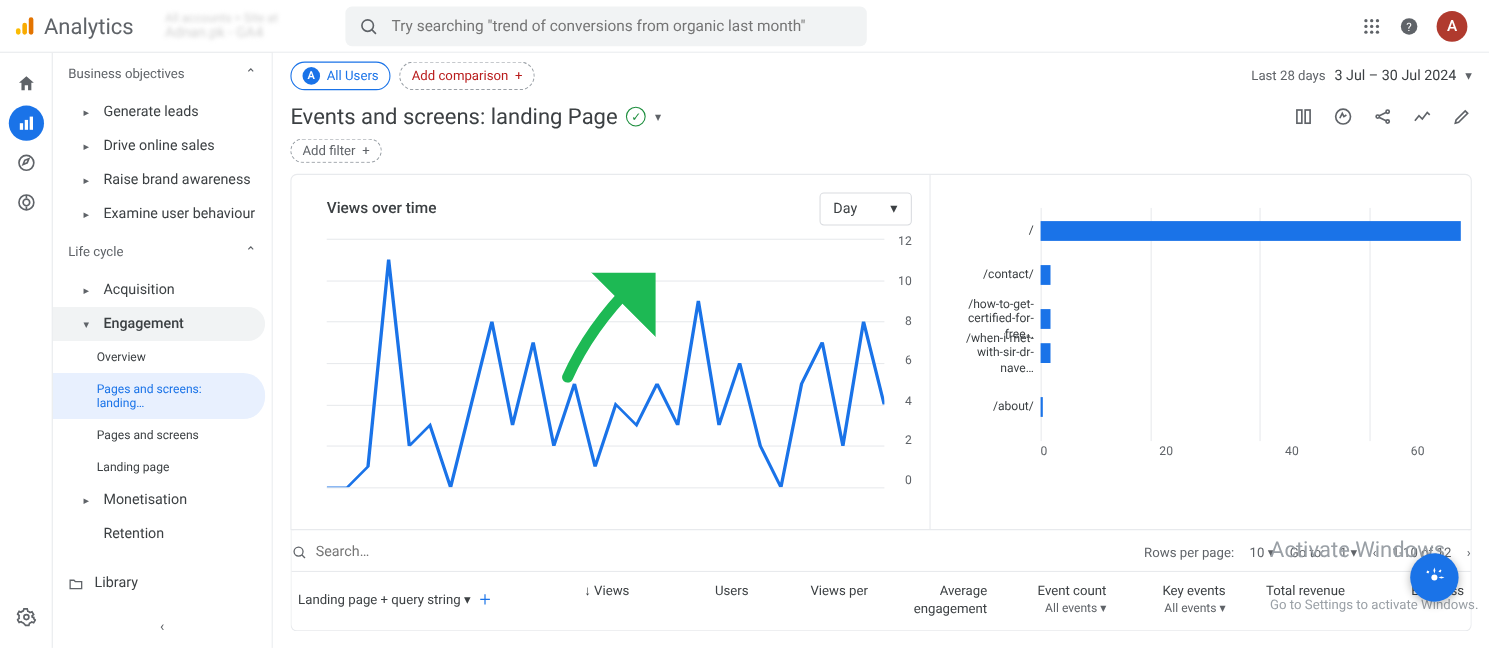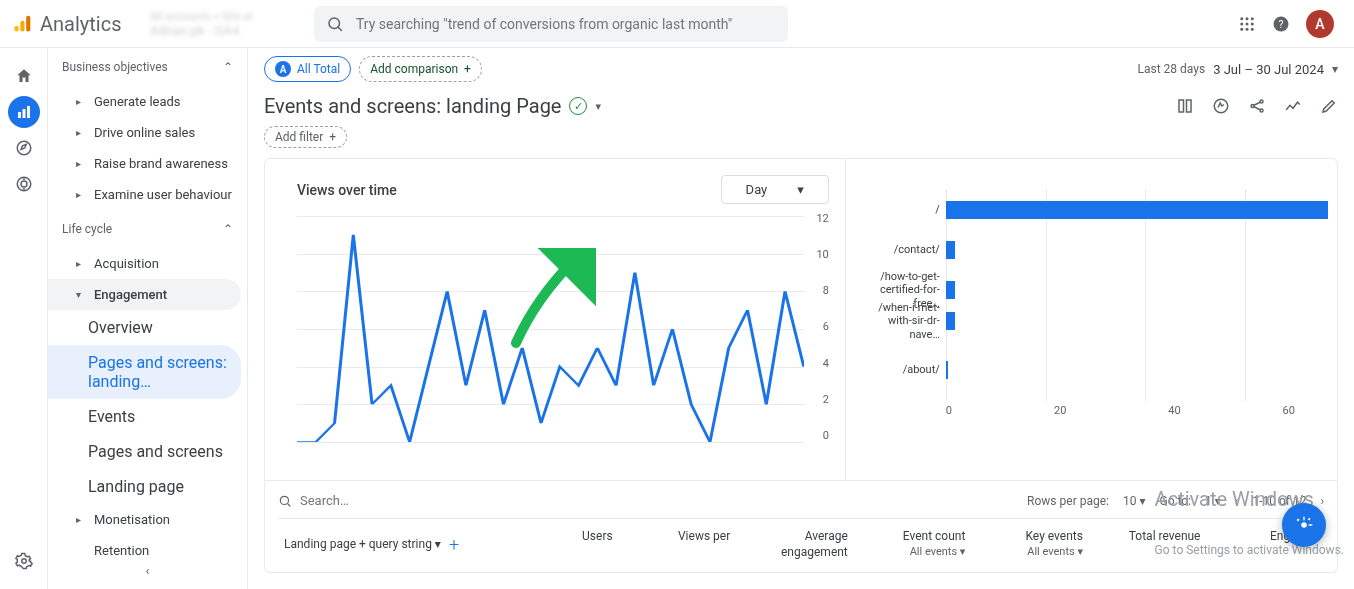--- a/index.html
+++ b/index.html
@@ -25,51 +25,51 @@
   .rail { width: 48px; border-right: 1px solid #e8eaed; display: flex; flex-direction: column; align-items: center; padding-top: 12px; gap: 4px; position: relative; }
   .rail-item { width: 32px; height: 32px; border-radius: 50%; display: flex; align-items: center; justify-content: center; color: #5f6368; }
   .rail-item.active { background: #1a73e8; color: #fff; }
   .rail-bottom { position: absolute; bottom: 12px; }
 
   
   .sidebar { width: 200px; border-right: 1px solid #e8eaed; overflow-y: auto; padding-bottom: 30px; position: relative; }
   .side-group-header { display: flex; align-items: center; justify-content: space-between; padding: 12px 14px; font-size: 12px; color: #5f6368; cursor: pointer; }
   .side-item { display: flex; align-items: center; gap: 8px; padding: 8px 14px; font-size: 13px; color: #3c4043; cursor: pointer; }
   .side-item.sub { padding-left: 28px; }
-  .side-item.subsub { padding-left: 40px; font-size: 16px; }
+  .side-item.subsub { padding-left: 40px; font-size: 11px; }
   .side-item.active { background: #e8f0fe; border-radius: 0 20px 20px 0; margin-right: 6px; }
   .side-item.active span { color: #1a73e8; }
   .side-item.parent-active { background: #f1f3f4; border-radius: 0 20px 20px 0; margin-right: 6px; font-weight:500;}
   .side-arrow { width: 10px; font-size: 10px; color: #5f6368; }
   .library-item { display:flex; align-items:center; gap:10px; padding: 14px 14px; color:#3c4043; font-size:13px; border-top: 0px solid #e8eaed; margin-top:8px;}
   .collapse-btn { position:absolute; bottom:4px; left:0; right:0; height:30px; display:flex; align-items:center; justify-content:center; color:#5f6368;}
 
   
   .main { flex: 1; overflow: auto; position: relative; background:#fff;}
   .toolbar { display:flex; align-items:center; justify-content:space-between; padding: 8px 16px 4px 16px; }
   .segments { display:flex; gap:8px; }
-  .seg-chip { display:flex; align-items:center; gap:6px; border: 1px dashed #9aa0a6; border-radius: 16px; padding: 4px 10px; font-size:12px; color:#14532d; }
+  .seg-chip { display:flex; align-items:center; gap:6px; border: 1px dashed #9aa0a6; border-radius: 16px; padding: 4px 10px; font-size:12px; color:#b91c1c; }
   .seg-chip.primary { border-style: solid; border-color:#1a73e8; color:#1a73e8; }
   .seg-chip.primary .seg-badge { background:#1a73e8; color:#fff; width:16px; height:16px; border-radius:50%; display:flex; align-items:center; justify-content:center; font-size:10px; font-weight:600;}
   .date-range { display:flex; align-items:center; gap:8px; font-size:12px; color:#5f6368;}
   .date-range .value { color:#3c4043; font-size:13px;}
   .title-row { display:flex; align-items:center; justify-content:space-between; padding: 8px 16px; }
   .title-row h1 { font-size: 20px; font-weight: 400; color:#3c4043; display:flex; align-items:center; gap:8px;}
   .status-badge { width:18px; height:18px; border:1px solid #1e8e3e; border-radius:50%; display:flex; align-items:center; justify-content:center; color:#1e8e3e; font-size:11px; }
   .title-icons { display:flex; gap:18px; color:#5f6368;}
   .filter-row { padding: 0 16px 10px 16px;}
   .filter-chip { display:inline-flex; align-items:center; gap:6px; border:1px dashed #9aa0a6; border-radius:16px; padding:3px 10px; font-size:12px; color:#5f6368;}
 
   
   .cards { display:flex; gap:0; padding: 0 16px; border:1px solid #e8eaed; margin: 0 16px; border-radius:6px 6px 0 0;}
   .card { flex:1; padding: 16px 16px 8px 16px; }
   .card.left { border-right:1px solid #e8eaed; flex: 1.2;}
   .card-head { display:flex; justify-content:space-between; align-items:center; margin-bottom: 8px;}
   .card-title { font-size:14px; color:#3c4043; font-weight:500;}
-  .granularity { border:1px solid #dadce0; border-radius:4px; padding:6px 24px; display:flex; align-items:center; gap:30px; font-size:13px; color:#3c4043;}
+  .granularity { border:1px solid #dadce0; border-radius:4px; padding:6px 12px; display:flex; align-items:center; gap:30px; font-size:13px; color:#3c4043;}
 
   
   .line-chart { position:relative; height: 260px; }
   .y-axis { position:absolute; right:0; top:0; bottom:30px; width:20px; display:flex; flex-direction:column; justify-content:space-between; text-align:right; font-size:11px; color:#5f6368;}
   .grid { position:absolute; left:0; right:25px; top:4px; bottom:30px; }
   .grid-line { position:absolute; left:0; right:0; border-top:1px solid #e8eaed;}
   .x-axis { position:absolute; left:0; right:25px; bottom:0; height:26px; display:flex; font-size:11px; color:#5f6368;}
   .x-tick { flex:1; text-align:center;}
   .x-tick .sub { font-size:10px; color:#9aa0a6;}
   svg.line { position:absolute; left:0; right:25px; top:4px; bottom:30px; width: calc(100% - 25px); height: calc(100% - 34px);}
@@ -77,21 +77,21 @@
   
   .bar-chart { height: 260px; position:relative; padding-left: 84px; }
   .bar-row { position:absolute; left:0; height:30px; display:flex; align-items:center; width:100%;}
   .bar-label { position:absolute; left:0; width:78px; text-align:right; font-size:11px; color:#3c4043; line-height:1.2;}
   .bar-fill { position:absolute; left:84px; height:18px; background:#1a73e8; top:50%; transform:translateY(-50%);}
   .bar-xaxis { position:absolute; left:84px; right:10px; bottom:18px; display:flex; justify-content:space-between; font-size:11px; color:#5f6368;}
   .bar-grid { position:absolute; left:84px; right:10px; top:14px; bottom:34px;}
   .bar-grid-line { position:absolute; top:0; bottom:0; border-left:1px solid #e8eaed;}
 
   
-  .table-wrap { margin: 0 16px; border:1px solid #e8eaed; border-top:none; border-radius:0 0 6px 6px; padding: 8px 13px;}
+  .table-wrap { margin: 0 16px; border:1px solid #e8eaed; border-top:none; border-radius:0 0 6px 6px; padding: 8px 0;}
   .table-toolbar { display:flex; align-items:center; justify-content:space-between; padding:4px 0 10px 0;}
   .table-search { display:flex; align-items:center; gap:8px; color:#5f6368; font-size:13px;}
   .table-search input { border:none; outline:none; font-size:13px;}
   .table-pag { display:flex; align-items:center; gap:14px; font-size:12px; color:#5f6368;}
   .table-header { display:flex; border-top:1px solid #e8eaed; padding-top:6px;}
   .th { font-size:12px; color:#3c4043; text-align:right; padding: 4px 6px; line-height:1.3;}
   .th.first { flex: 2; text-align:left; display:flex; align-items:center; gap:8px;}
   .th .sub { color:#5f6368; display:flex; align-items:center; justify-content:flex-end; gap:4px; font-size:11px;}
   .th.metric { flex:1;}
   .plus-btn { color:#1a73e8; font-size:18px; font-weight:300;}
@@ -224,23 +224,20 @@
         <span class="side-arrow">▾</span>
         <span>Engagement</span>
       </div>
     <div class="side-item subsub">
         <span>Overview</span>
       </div>
     <div class="side-item subsub active">
         <span>Pages and screens: landing…</span>
       </div>
     <div class="side-item subsub">
-        <span>Events</span>
-      </div>
-    <div class="side-item subsub">
         <span>Pages and screens</span>
       </div>
     <div class="side-item subsub">
         <span>Landing page</span>
       </div>
     <div class="side-item sub">
         <span class="side-arrow">▸</span>
         <span>Monetisation</span>
       </div>
     <div class="side-item sub">
@@ -255,21 +252,21 @@
       <span>Library</span>
     </div>
     <div class="collapse-btn">‹</div>
   </div>
 
   <div class="main">
     <div class="toolbar">
       <div class="segments">
         <div class="seg-chip primary">
           <span class="seg-badge">A</span>
-          <span>All Total</span>
+          <span>All Users</span>
         </div>
         <div class="seg-chip">
           <span>Add comparison</span>
           <span>+</span>
         </div>
       </div>
       <div class="date-range">
         <span>Last 28 days</span>
         <span class="value">3 Jul – 30 Jul 2024</span>
         <span>▾</span>
@@ -404,20 +401,21 @@
           <span>‹</span>
           <span>1-10 of 12</span>
           <span>›</span>
         </div>
       </div>
       <div class="table-header" id="table-header">
           <div class="th first">
             <span>Landing page + query string ▾</span>
             <span class="plus-btn">+</span>
           </div>
+          <div class="th metric"><span class="sort-arrow">↓</span> Views</div>
           <div class="th metric">Users</div>
           <div class="th metric">Views per</div>
           <div class="th metric">Average engagement</div>
           <div class="th metric">Event count<div class="sub">All events ▾</div></div>
           <div class="th metric">Key events<div class="sub">All events ▾</div></div>
           <div class="th metric">Total revenue</div>
           <div class="th metric">Eng sess</div>
         </div>
     </div>
 

